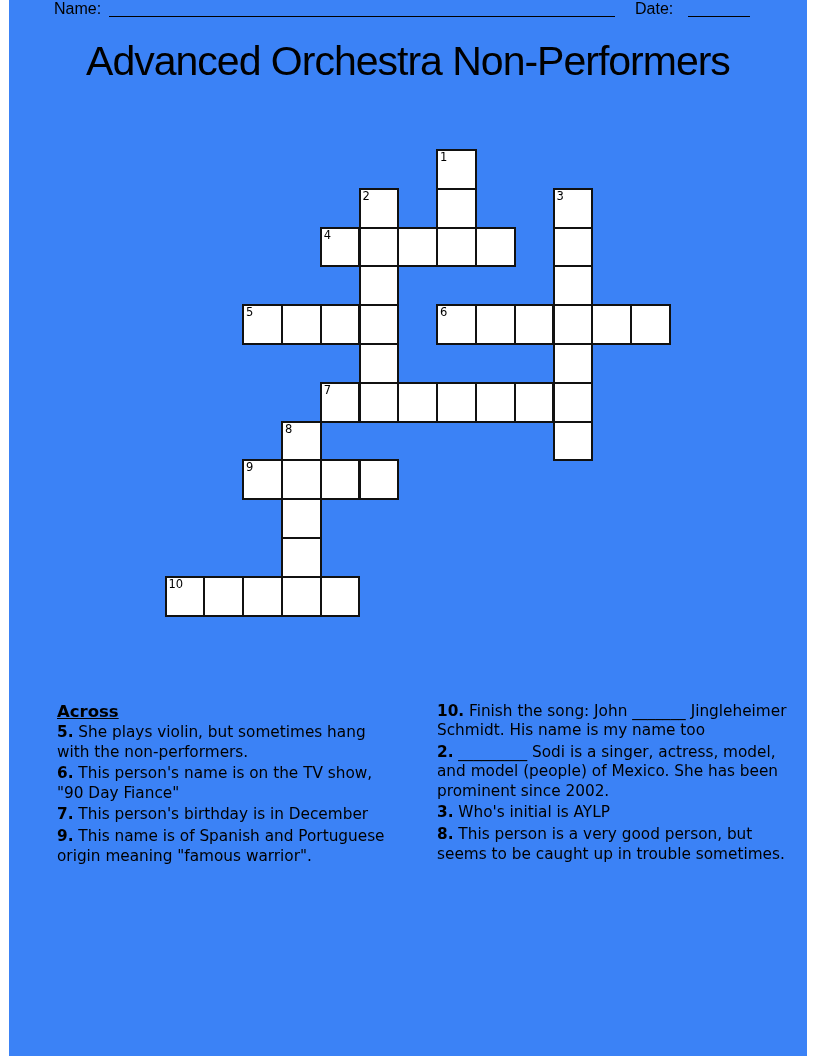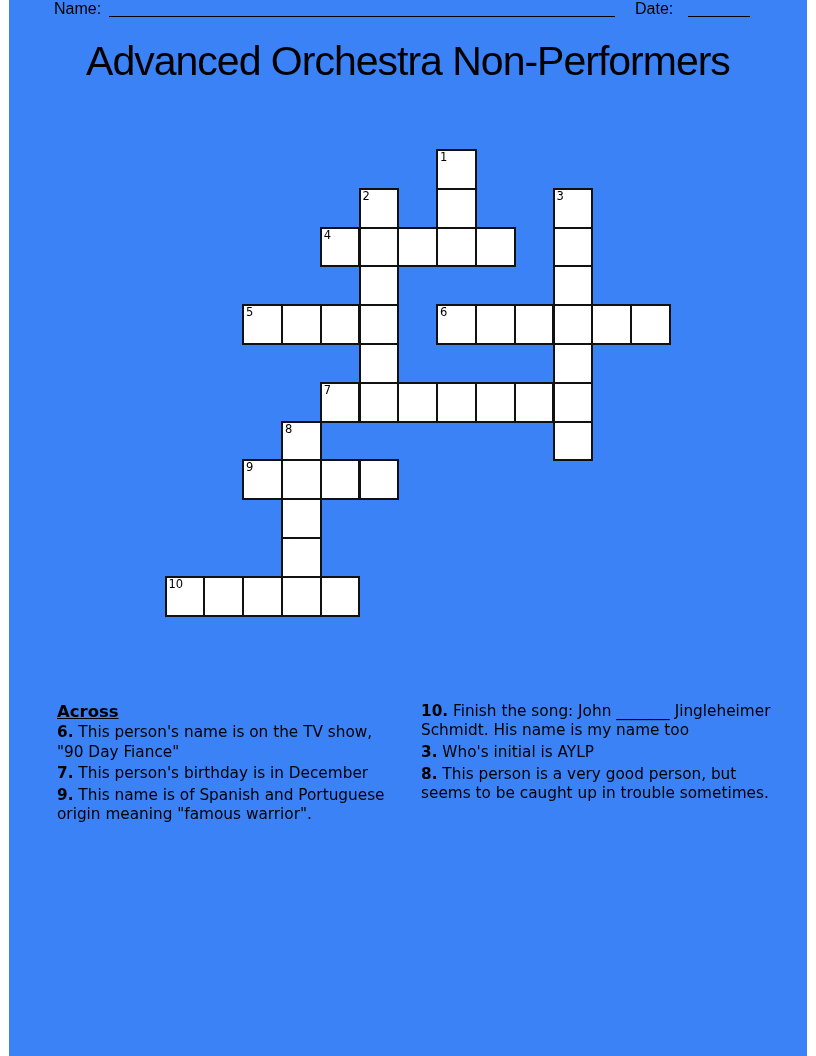--- a/index.html
+++ b/index.html
@@ -34,21 +34,21 @@
     box-sizing:border-box; border:2px solid #111; background:#fff;
   }
   .cellnum {
     position:absolute; top:0px; left:2px;
     font-size:11.5px; line-height:13px; color:#000;
   }
   
   .clues { position:absolute; top:702px; left:0; width:816px; }
   .clue-col { position:absolute; top:0; }
   .clue-col-0 { left:48px;  width:345px; }
-  .clue-col-1 { left:412px; width:357px; }
+  .clue-col-1 { left:428px; width:357px; }
   .clue-heading {
     font-size:16.5px; font-weight:bold; text-decoration:underline;
     line-height:19.3px; margin:0 0 2px 0;
   }
   .clue { font-size:15.3px; line-height:19.3px; margin:0 0 2.5px 0; }
   .clue b { font-weight:bold; }
 </style>
 </head>
 <body>
 
@@ -126,24 +126,26 @@
         <span class="cellnum">10</span>
       </div>
       <div class="cell" style="left: 194.3px; top: 575.8px;"></div>
       <div class="cell" style="left: 233.1px; top: 575.8px;"></div>
       <div class="cell" style="left: 310.7px; top: 575.8px;"></div>
     </div>
 
   <div class="clues">
     <div id="clue-col-0" class="clue-col clue-col-0">
         <div class="clue-heading">Across</div>
+        <p class="clue"><b>5.</b> <span>She plays violin, but sometimes hang with the non-performers.</span></p>
         <p class="clue"><b>6.</b> <span>This person's name is on the TV show, "90 Day Fiance"</span></p>
         <p class="clue"><b>7.</b> <span>This person's birthday is in December</span></p>
         <p class="clue"><b>9.</b> <span>This name is of Spanish and Portuguese origin meaning "famous warrior".</span></p>
       </div>
     <div id="clue-col-1" class="clue-col clue-col-1">
         <p class="clue"><b>10.</b> <span>Finish the song: John _______ Jingleheimer Schmidt. His name is my name too</span></p>
+        <p class="clue"><b>2.</b> <span>_________ Sodi is a singer, actress, model, and model (people) of Mexico. She has been prominent since 2002.</span></p>
         <p class="clue"><b>3.</b> <span>Who's initial is AYLP</span></p>
         <p class="clue"><b>8.</b> <span>This person is a very good person, but seems to be caught up in trouble sometimes.</span></p>
       </div>
   </div>
 
 </div>
 
 </body></html>

